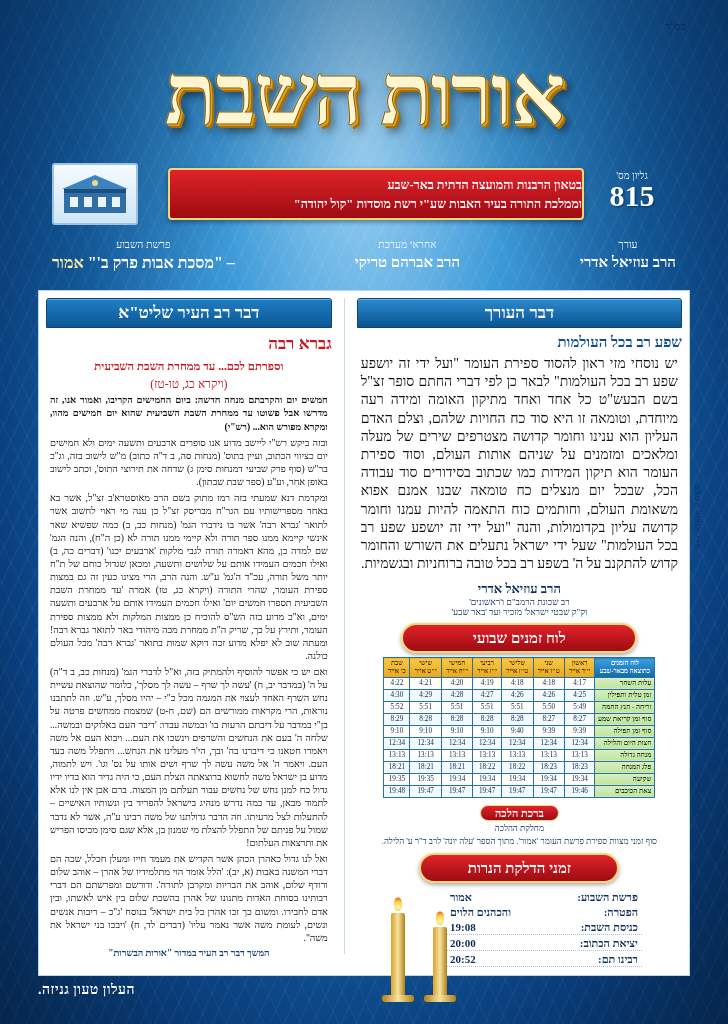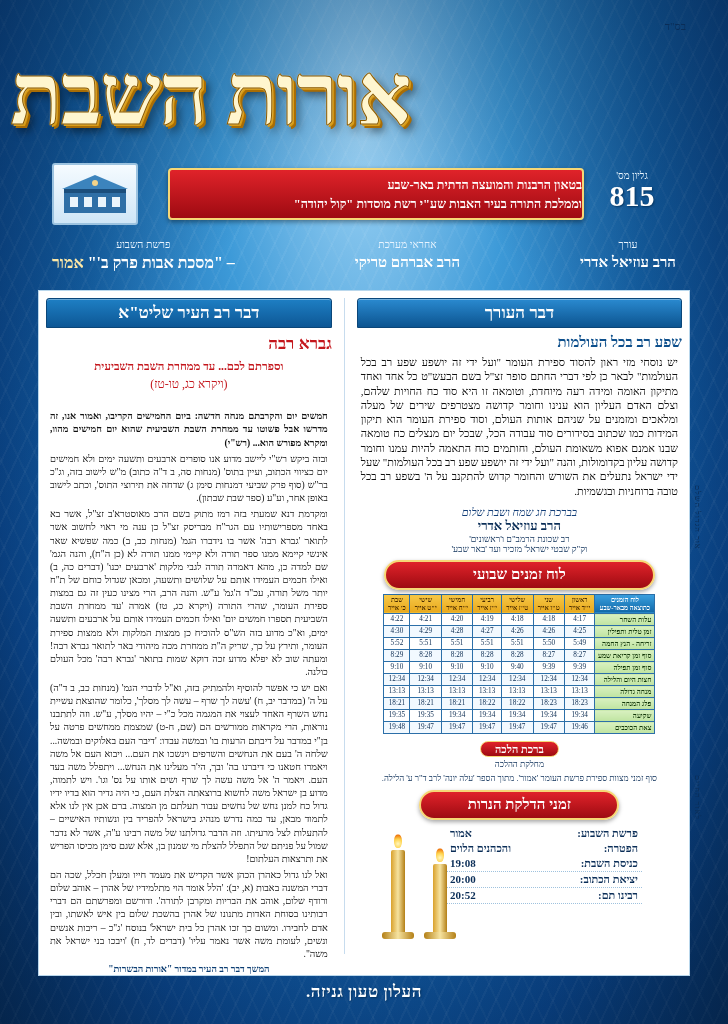--- a/index.html
+++ b/index.html
@@ -40,21 +40,21 @@
   
   .bsd {
     position:absolute; top:20px; right:42px;
     font-size:11px; color:#0a2d57; direction:rtl;
     font-family:"Liberation Serif", serif;
   }
 
   
   .masthead {
     position:absolute; top:52px; left:0; right:0;
-    text-align:left;
+    text-align:center;
   }
   .masthead .title {
     display:inline-block;
     font-family:"Liberation Serif", serif;
     font-weight:bold;
     font-size:86px;
     line-height:1;
     direction:rtl;
     letter-spacing:-2px;
     color:#fff6cf;
@@ -144,34 +144,34 @@
   .subtitle {
     direction:rtl;
     color:#0d4f8c; font-weight:bold; font-size:15px;
     margin:6px 0 4px;
   }
   .subtitle.red { color:#c4161c; font-size:17px; }
 
   .verse {
     direction:rtl; text-align:center;
     color:#c4161c; font-weight:bold; font-size:11.5px;
-    line-height:1.5; margin:2px 6px 16px;
+    line-height:1.5; margin:2px 6px 0;
   }
   .verse .src { color:#c4161c; font-size:12px; font-weight:normal; }
 
   .body-text {
     direction:rtl; text-align:justify;
     font-size:9.6px; line-height:1.33;
     color:#101010; padding:0 4px;
     font-family:"Liberation Serif", serif;
   }
   .body-text p { margin:0 0 3px; text-indent:0; }
   .kicker { font-weight:bold; }
 
-  .col-right .body-text { font-size:11px; line-height:1.3; }
+  .col-right .body-text { font-size:14px; line-height:1.3; }
   .col-left .body-text  { font-size:9.6px; line-height:1.37; }
 
   .footnote {
     direction:rtl; text-align:center;
     font-size:9.5px; color:#0b3d72; font-weight:bold;
     margin-top:4px;
   }
 
   
   .signature {
@@ -181,21 +181,21 @@
     font-family:"Liberation Serif", serif;
     font-size:11px; color:#123d77; font-style:italic;
   }
   .signature .name { font-size:13px; font-weight:bold; color:#0a2d57; }
   .signature .role { font-size:9px; color:#0a2d57; }
 
   
   .ribbon {
     position:relative;
     margin:6px auto 4px;
-    width:271px; height:30px;
+    width:236px; height:30px;
     background:linear-gradient(#e0232a,#9e0b12);
     border:2px solid #f6d776;
     border-radius:15px;
     color:#fff; font-weight:bold; font-size:15px;
     display:flex; align-items:center; justify-content:center;
     box-shadow:0 2px 4px rgba(0,0,0,.35);
     direction:rtl;
   }
   .ribbon:before, .ribbon:after {
     content:""; position:absolute; top:7px;
@@ -289,22 +289,22 @@
   }
   .flame {
     position:absolute; width:8px; height:14px;
     background:radial-gradient(circle at 50% 70%, #fff7c0 0%, #ffd24a 45%, #ef7b13 80%, rgba(239,123,19,0) 100%);
     border-radius:50% 50% 45% 45%;
   }
 
   
   .bottom-bar {
     position:absolute; left:38px; right:38px; bottom:18px; height:24px;
-    color:#ffffff; direction:rtl; text-align:center;
-    font-size:17px; font-weight:bold;
+    color:#ffffff; direction:rtl; text-align:left;
+    font-size:14px; font-weight:bold;
     letter-spacing:.5px;
     text-shadow:1px 1px 2px #05335e;
   }
 
   
   .side-vert {
     position:absolute; top:330px; right:26px;
     writing-mode:vertical-rl; text-orientation:mixed;
     font-size:8px; color:#0a2d57; direction:rtl;
     height:220px; letter-spacing:1px;
@@ -378,21 +378,20 @@
   <div class="cols">
 
     <div class="col-right">
       <div class="hdr right-style">דבר העורך</div>
       <div class="subtitle">שפע רב בכל העולמות</div>
       <div class="body-text">
         <p>יש נוסחי מזי ראון להסוד ספירת העומר "ועל ידי זה יושפע שפע רב בכל העולמות" לבאר כן לפי דברי החתם סופר זצ"ל בשם הבעש"ט כל אחד ואחד מתיקון האומה ומידה רעה מיוחדת, וטומאה זו היא סוד כח החויות שלהם, וצלם האדם העליון הוא ענינו וחומר קדושה מצטרפים שירים של מעלה ומלאכים ומזמנים על שניהם אותות העולם, וסוד ספירת העומר הוא תיקון המידות כמו שכתוב בסידורים סוד עבודה הכל, שבכל יום מנצלים כח טומאה שבנו אמנם אפוא משאומת העולם, וחותמים כוח התאמה להיות עמנו וחומר קדושה עליון בקדומולות, והנה "ועל ידי זה יושפע שפע רב בכל העולמות" שעל ידי ישראל נתעלים את השורש והחומר קדוש להתקנב על ה' בשפע רב בכל טובה ברוחניות ובגשמיות.</p>
       </div>
 
       <div class="signature">
-        <div class="script">בברכת חג שמח ושבת שלום</div>
         <div class="name">הרב עוזיאל אדרי</div>
         <div class="role">רב שכונת הרמב"ם ו'ראשונים'</div>
         <div class="role">וק"ק שבטי ישראל' מזכיר ועד 'באר שבע'</div>
       </div>
 
       <div class="ribbon">לוח זמנים שבועי</div>
 
       <table class="ztable">
         <thead>
           <tr>

